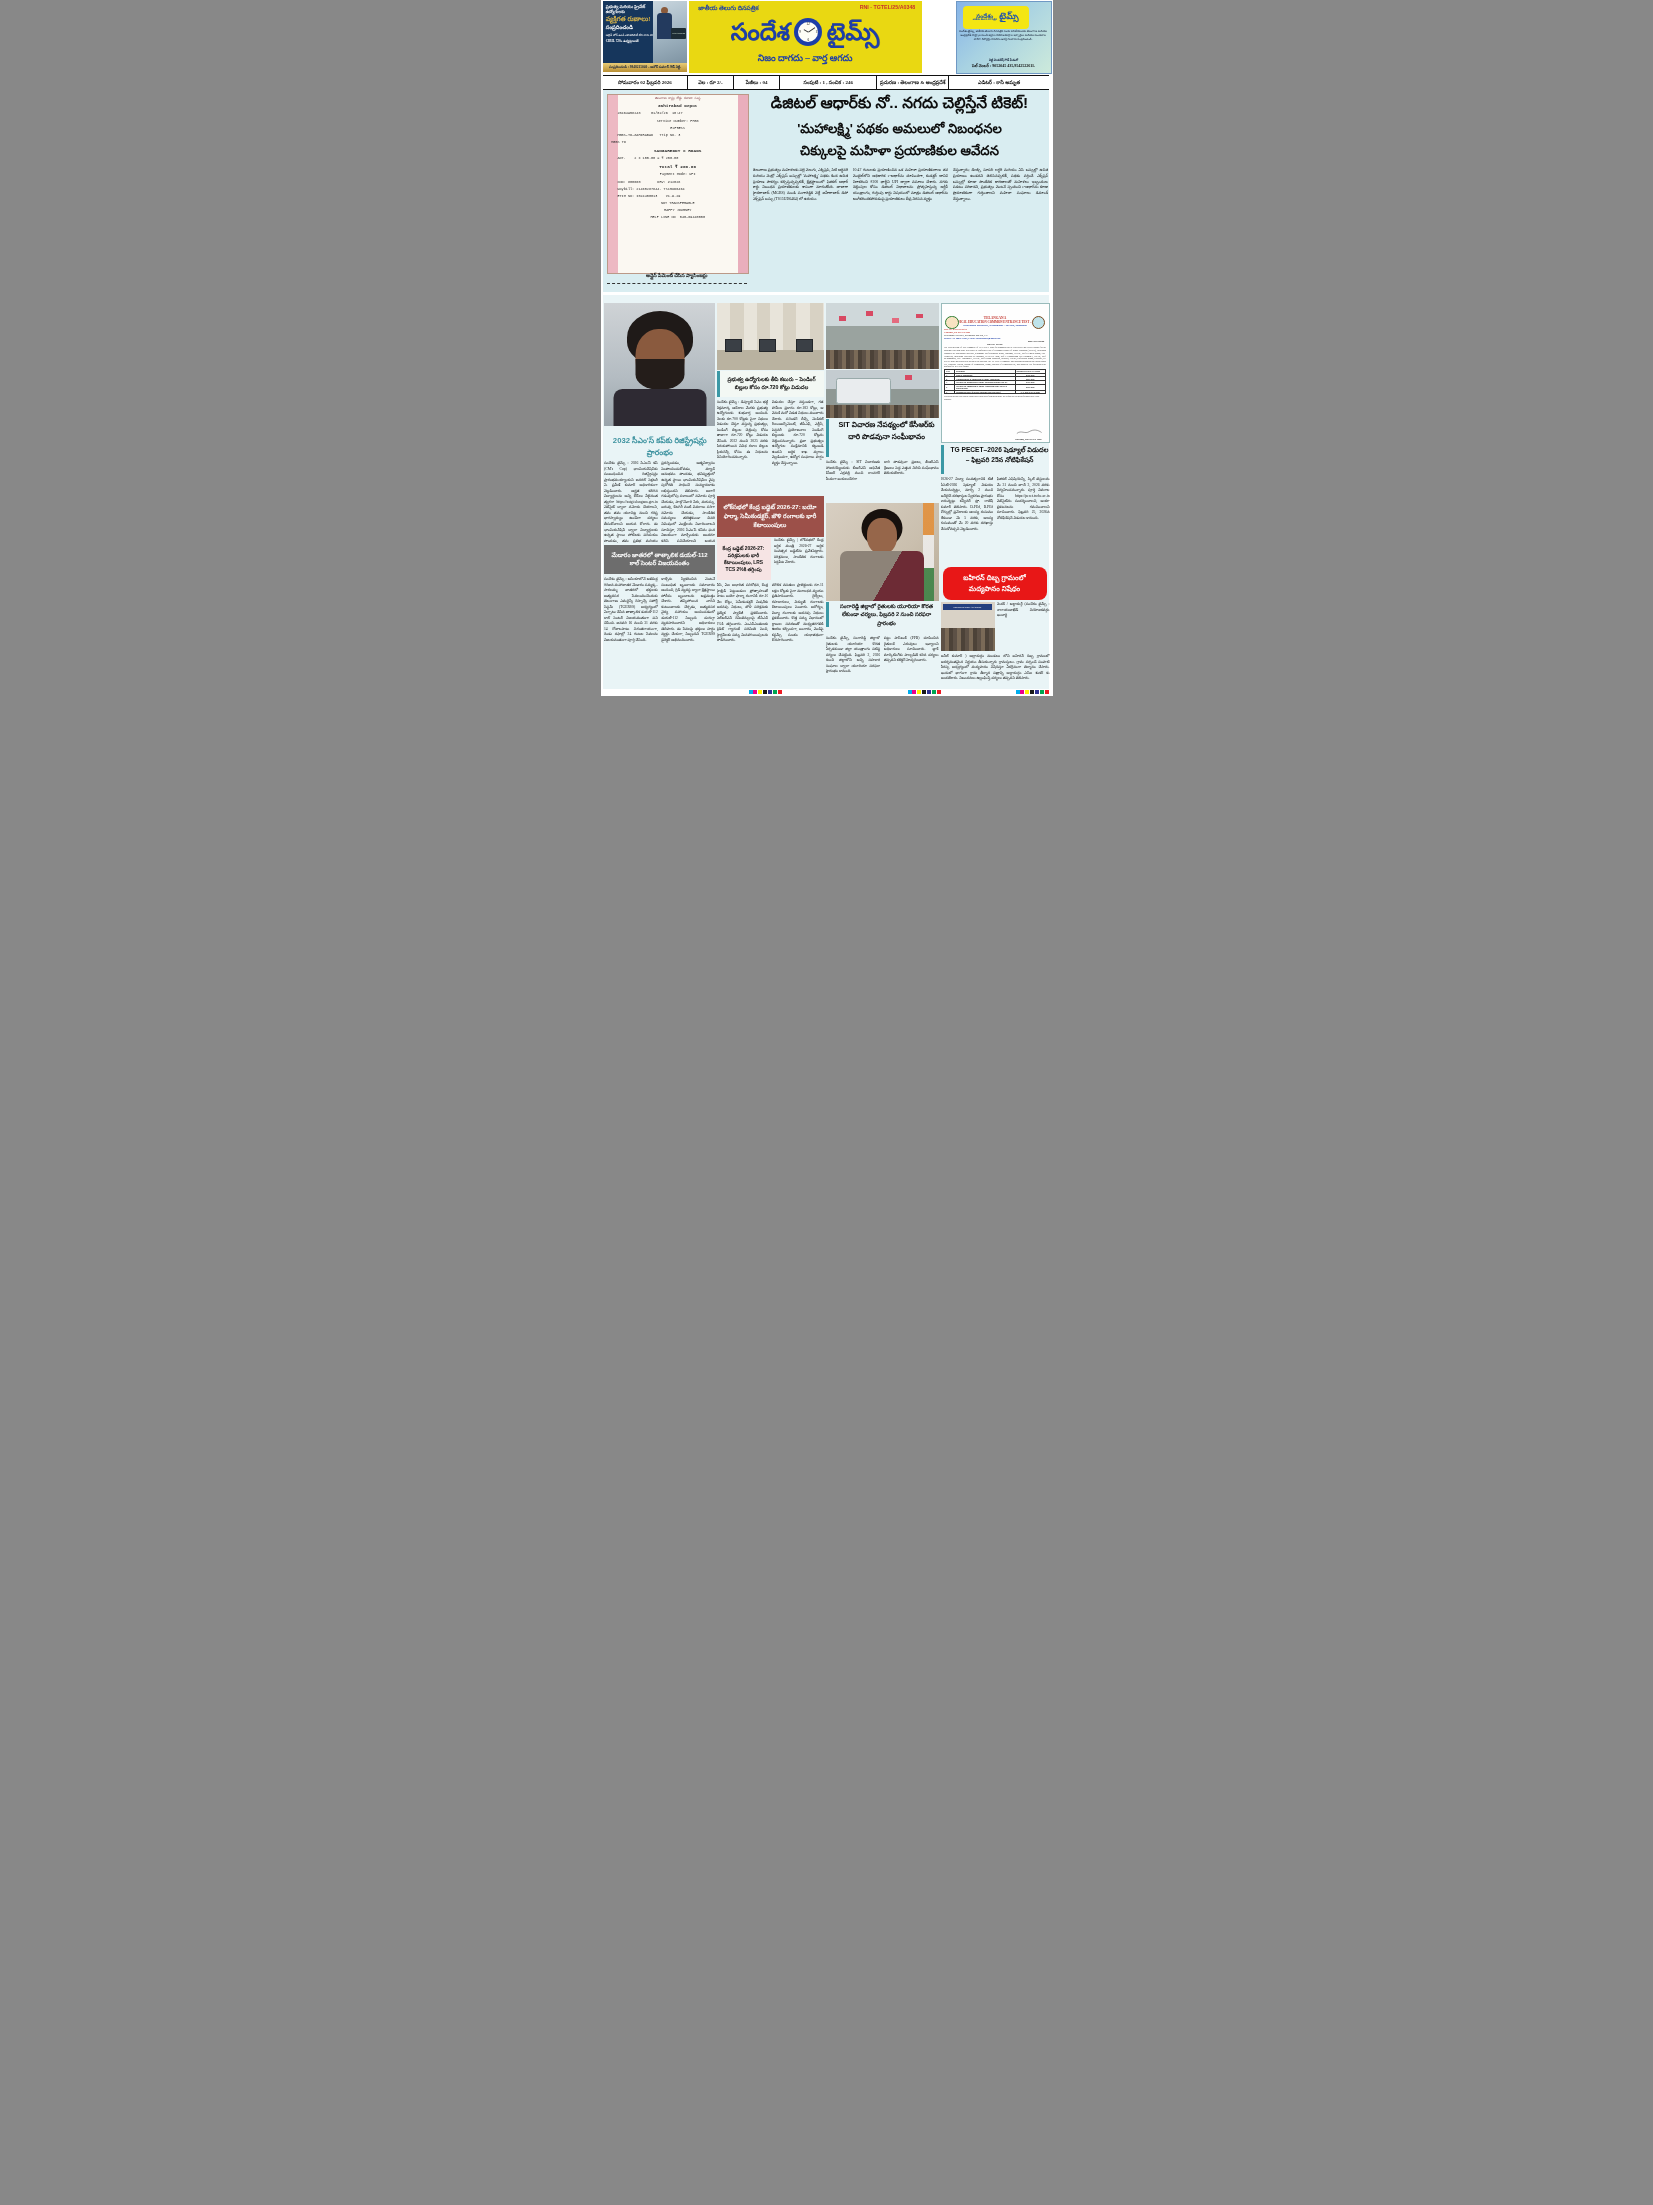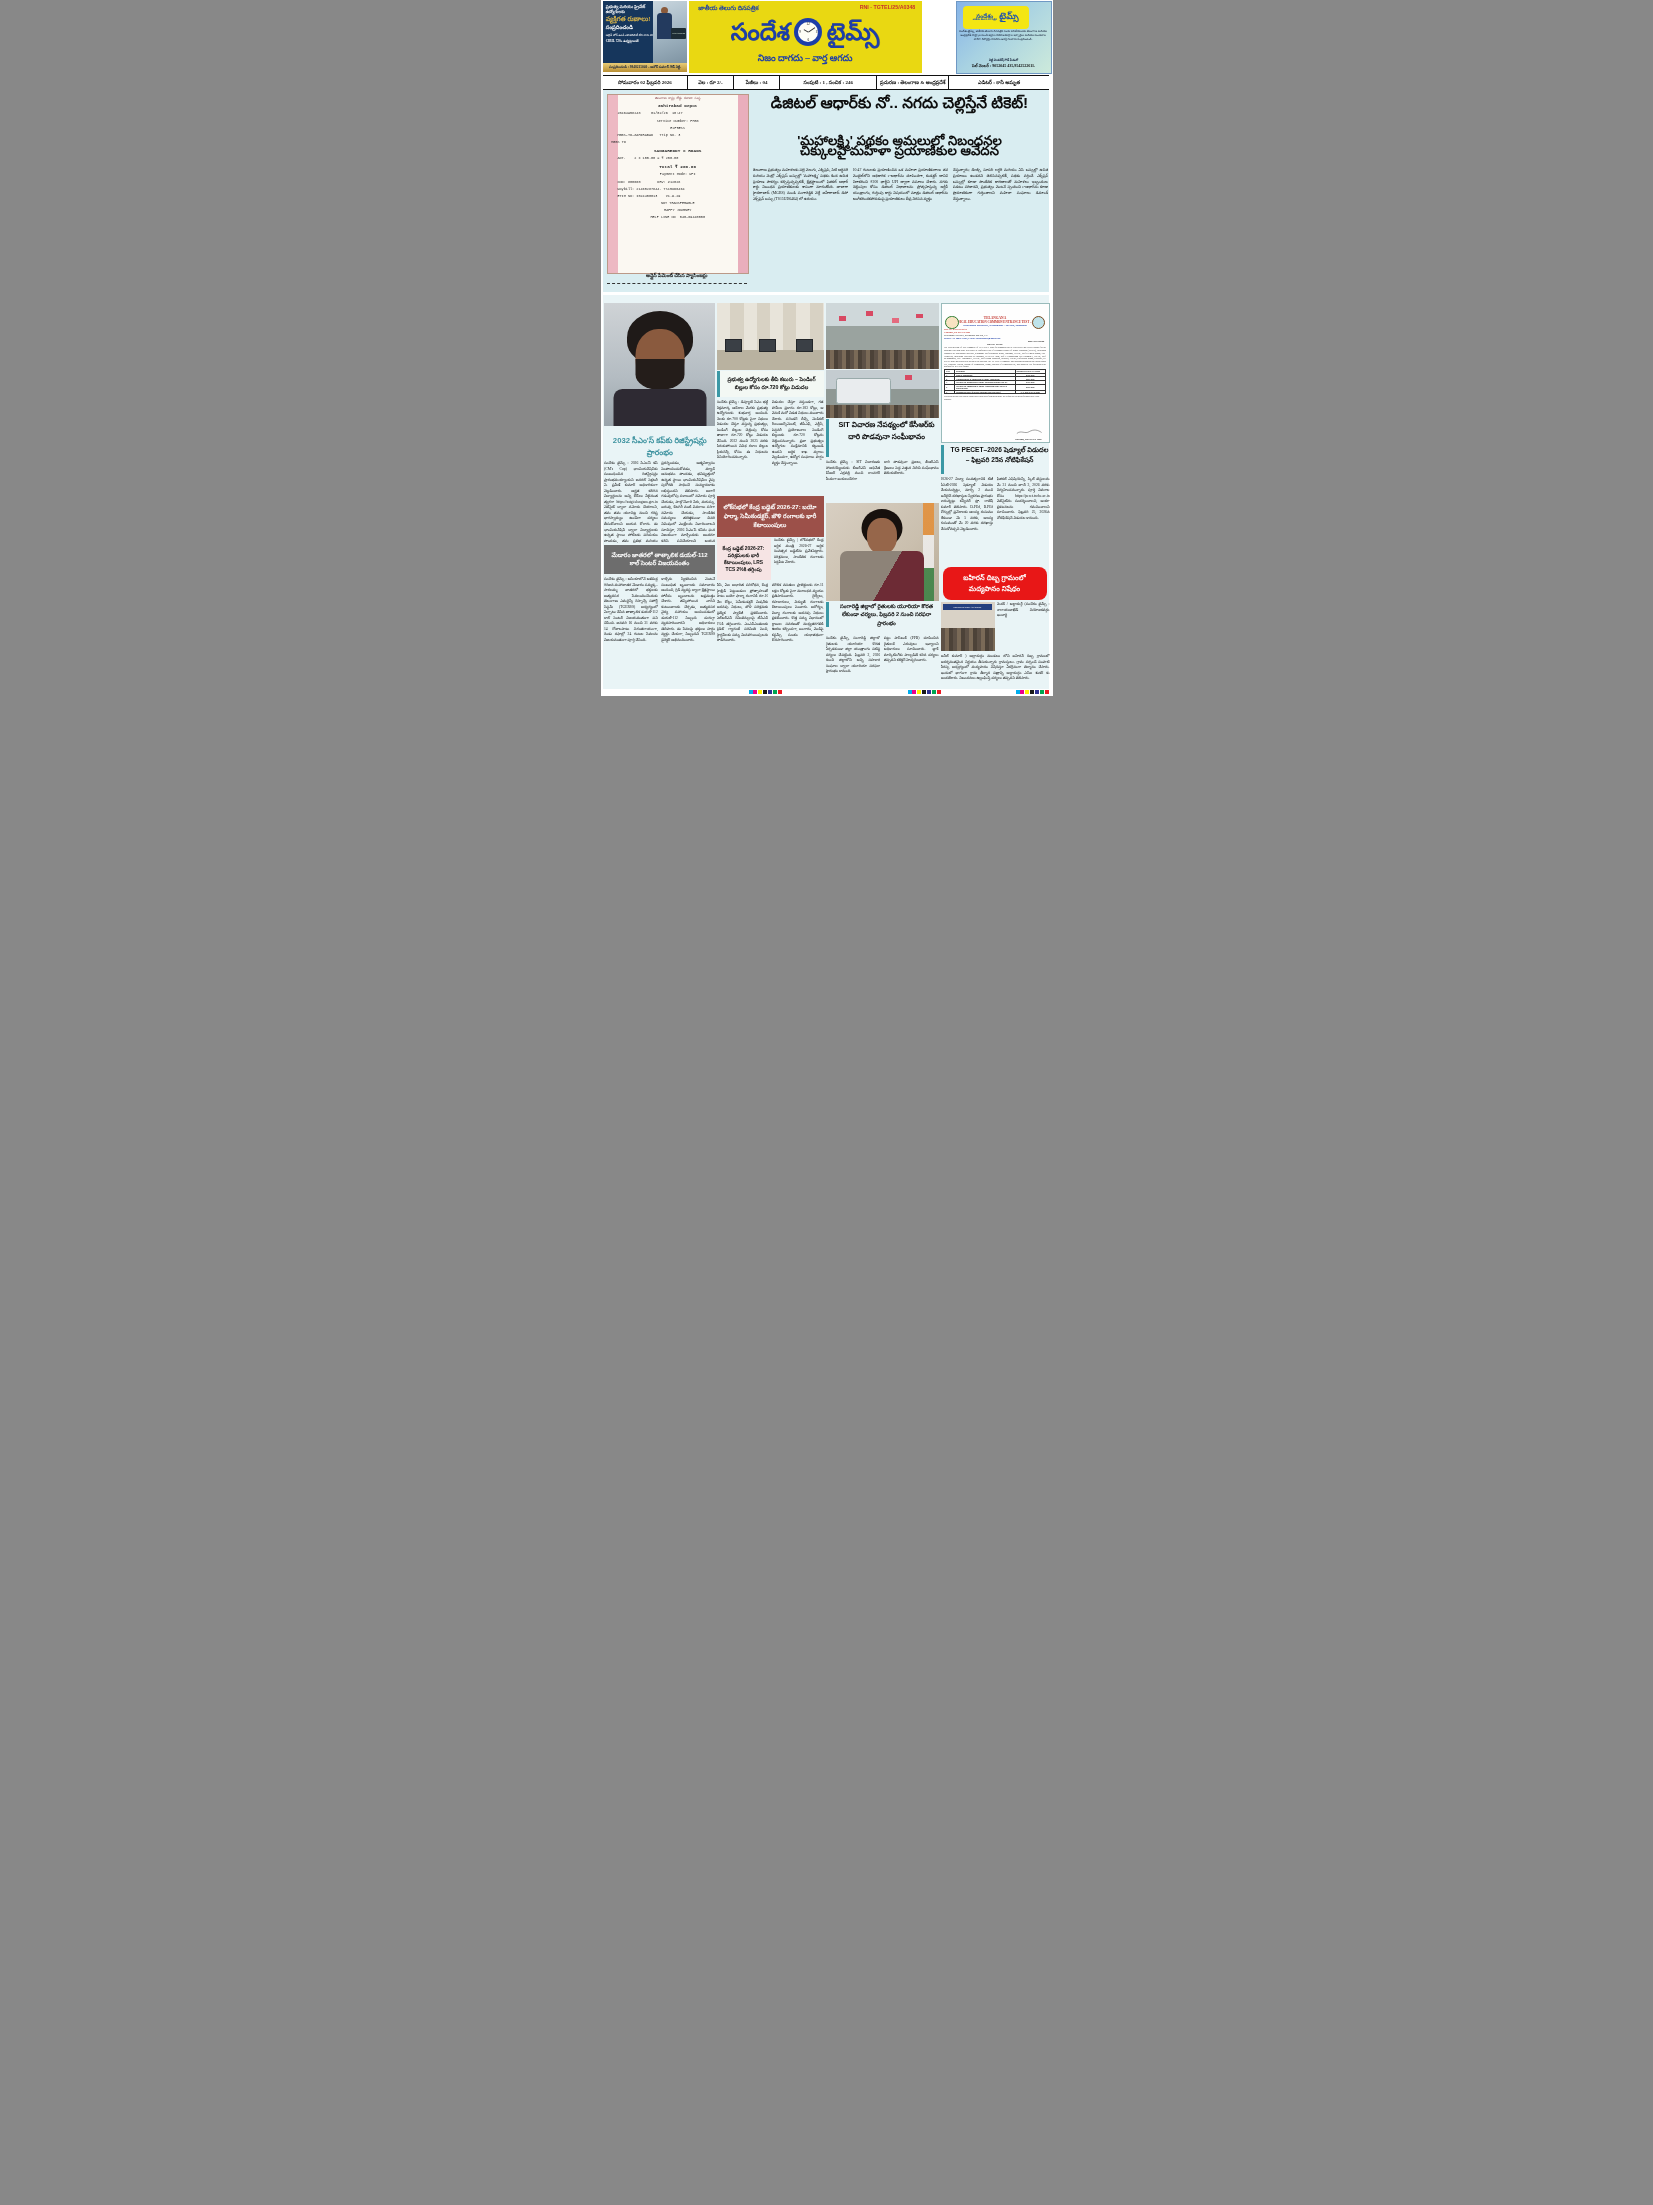--- a/index.html
+++ b/index.html
@@ -57,21 +57,21 @@
   #ticket{left:6.2px;top:94px;width:140px;height:178px;background:linear-gradient(90deg,#edb9c3 0 7%,#fbf8f2 7% 93%,#e9aebc 93%);
      border:0.4px solid #b98;overflow:hidden;font-family:"Liberation Mono",monospace;font-size:3.5px;line-height:2.05;color:#2b2b2b;}
   #ticket .tl{white-space:pre;padding-left:9.7px;}
   #ticket .tel{color:#8a4a52;text-align:center;padding-left:0;font-size:3.1px;}
   #ticket .ctr{text-align:center;padding-left:0;}
   #ticket .big{font-size:4.4px;font-weight:bold;}
   #lead-caption{left:6.2px;top:273px;width:140px;text-align:center;font-weight:bold;font-size:4.9px;}
   #lead-dash{left:6.2px;top:283px;width:140px;border-top:0.9px dashed #333;}
   .hl{font-family:"Liberation Sans",sans-serif;font-weight:bold;color:#0d0d0d;text-align:center;}
   #lead-h1{left:150px;top:94px;width:298px;font-size:15.4px;}
-  #lead-h2{left:150px;top:133px;width:298px;font-size:13.2px;}
+  #lead-h2{left:150px;top:121px;width:298px;font-size:13.2px;}
   #lead-h3{left:150px;top:143px;width:298px;font-size:13.2px;}
   #lead-cols{left:152px;top:168px;width:296px;height:122px;display:flex;gap:4.4px;}
   .colx{flex:1;text-align:justify;font-size:3.8px;line-height:1.52;overflow:hidden;}
   
   #lowband{left:2.6px;top:295px;width:446px;height:394px;background:#e9f4f6;}
   .photo{overflow:hidden;}
   #portrait{left:3.5px;top:303px;width:111px;height:123px;background:linear-gradient(180deg,#cfd3d6 0%,#b4bcc2 60%,#9aa4ab 100%);}
   #portrait .hair{position:absolute;left:50%;top:8px;transform:translateX(-50%);width:66px;height:53px;border-radius:50% 50% 42% 42%;background:#1f1a18;}
   #portrait .face{position:absolute;left:50%;top:25.6px;transform:translateX(-50%);width:49px;height:57px;border-radius:46%;background:#8a5a3e;}
   #portrait .beard{position:absolute;left:50%;top:56px;transform:translateX(-50%);width:49px;height:31px;border-radius:0 0 50% 50%;background:#241d1a;}

